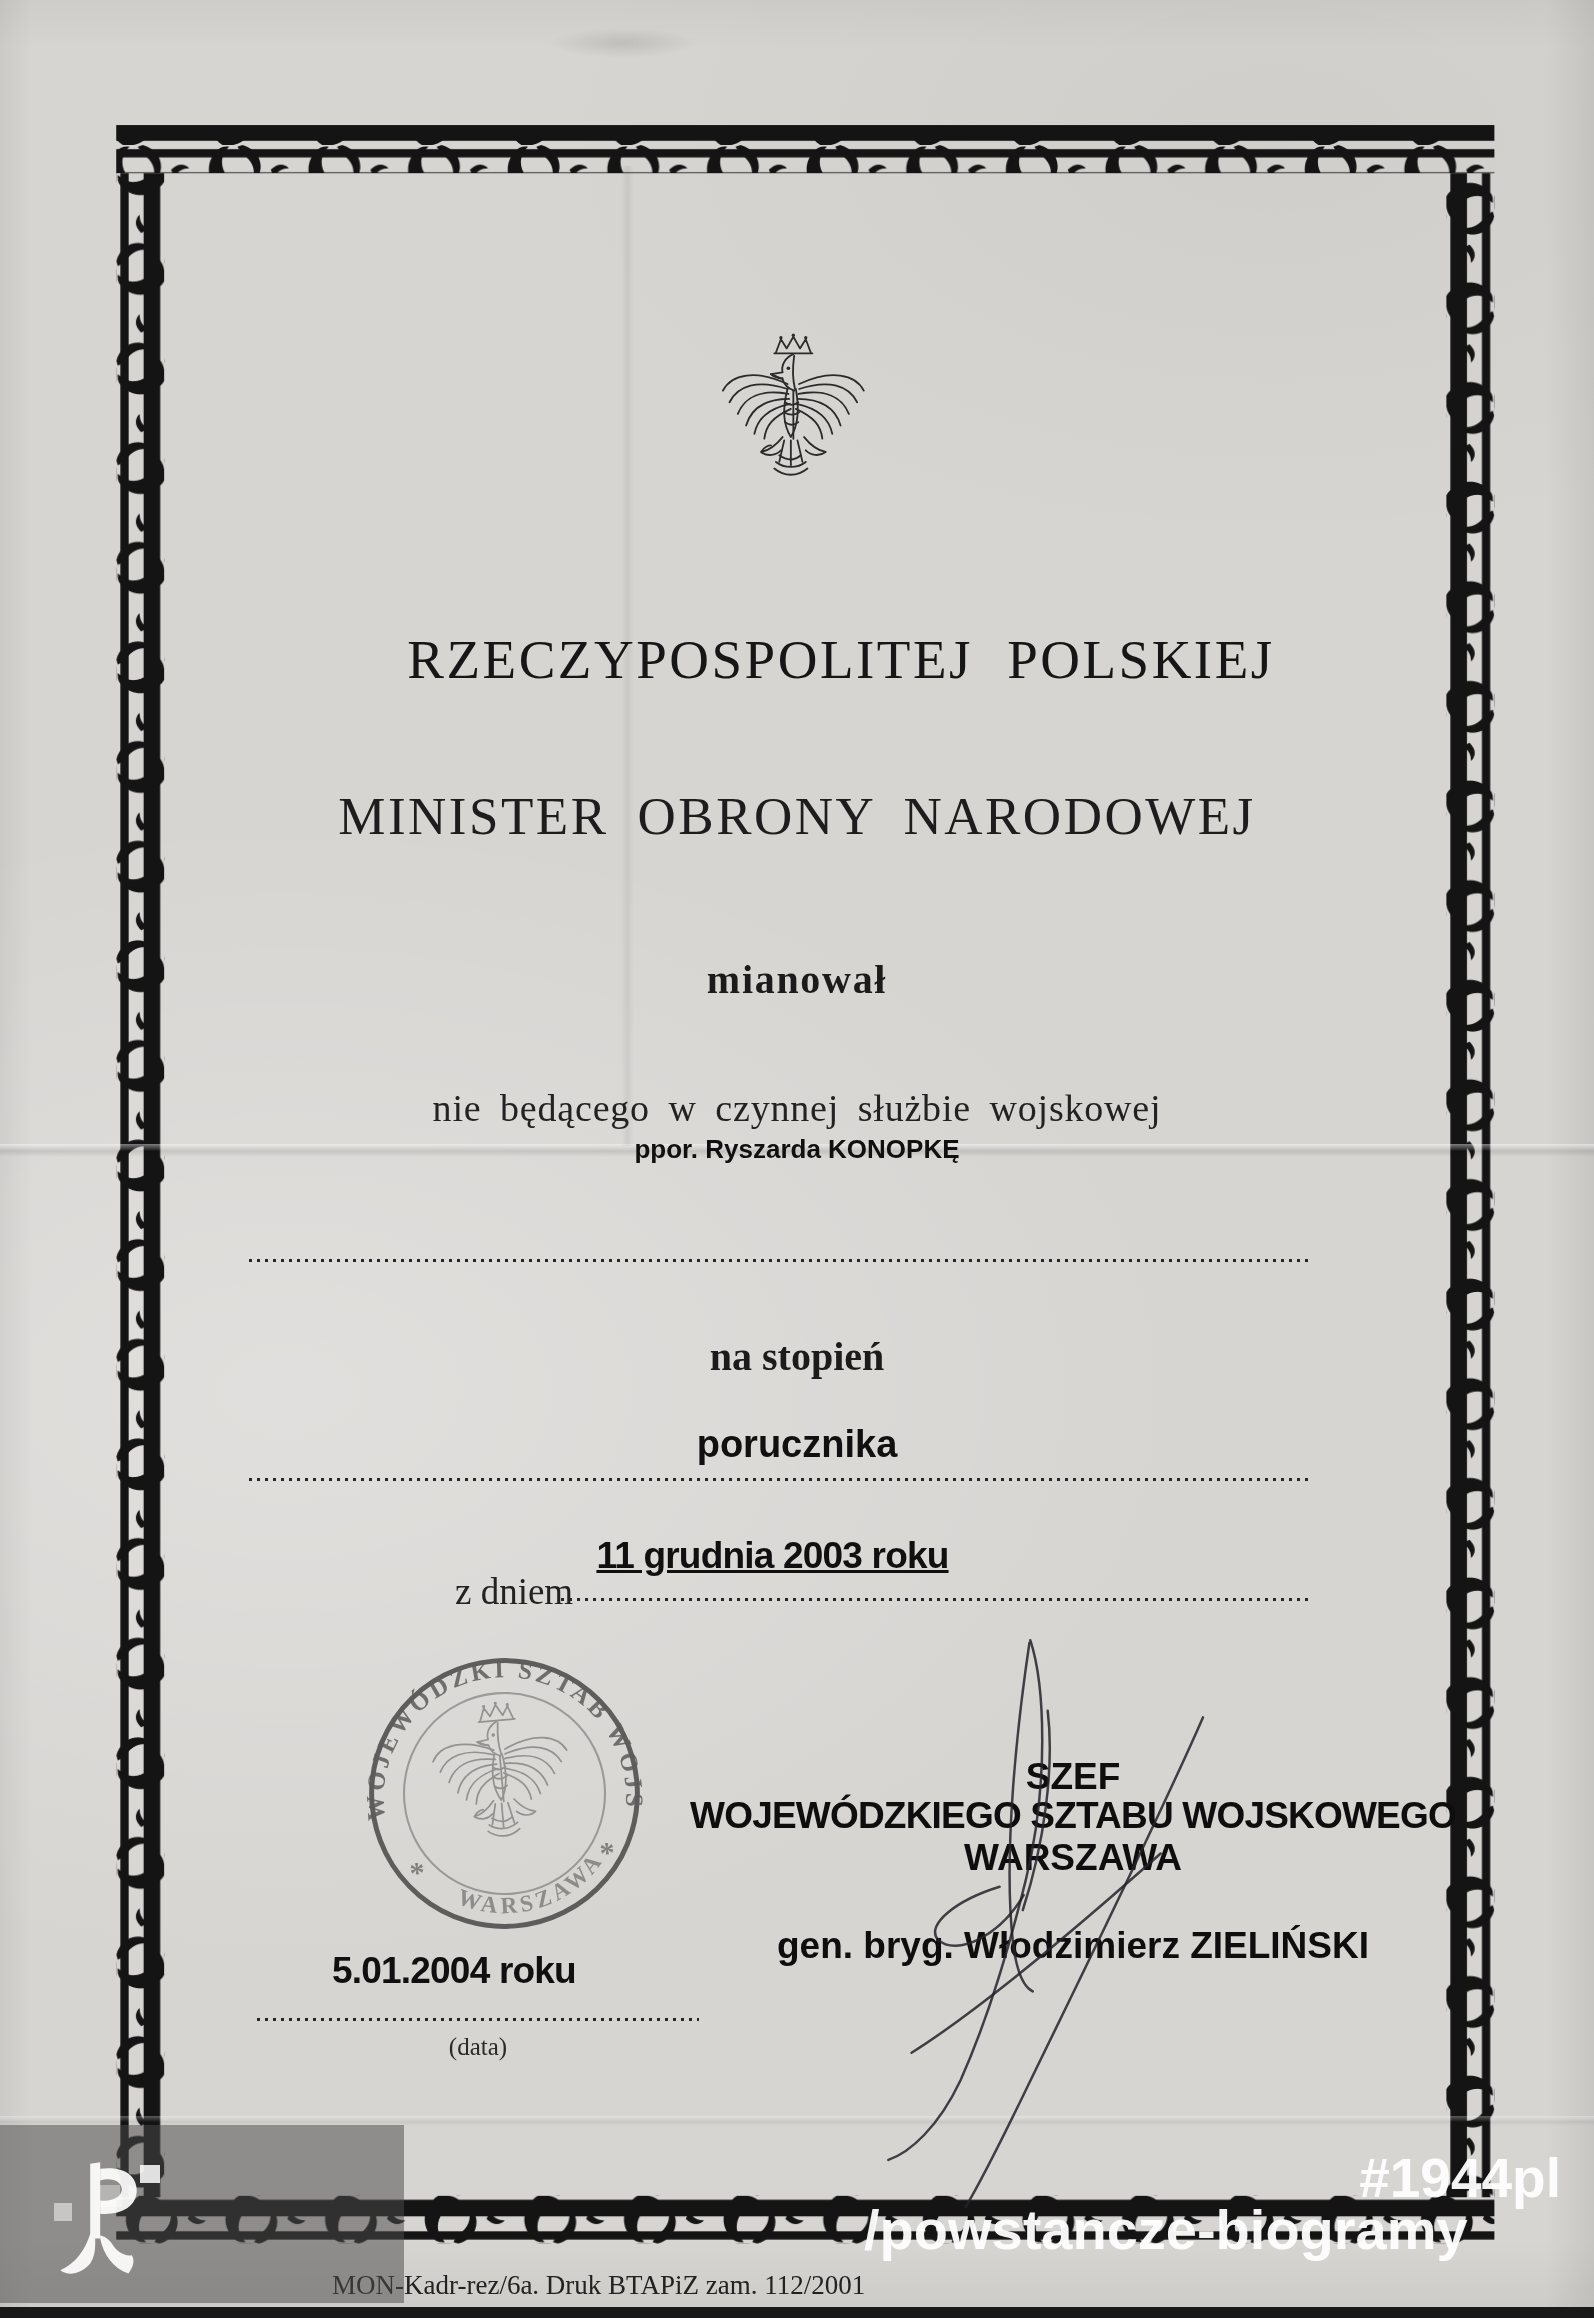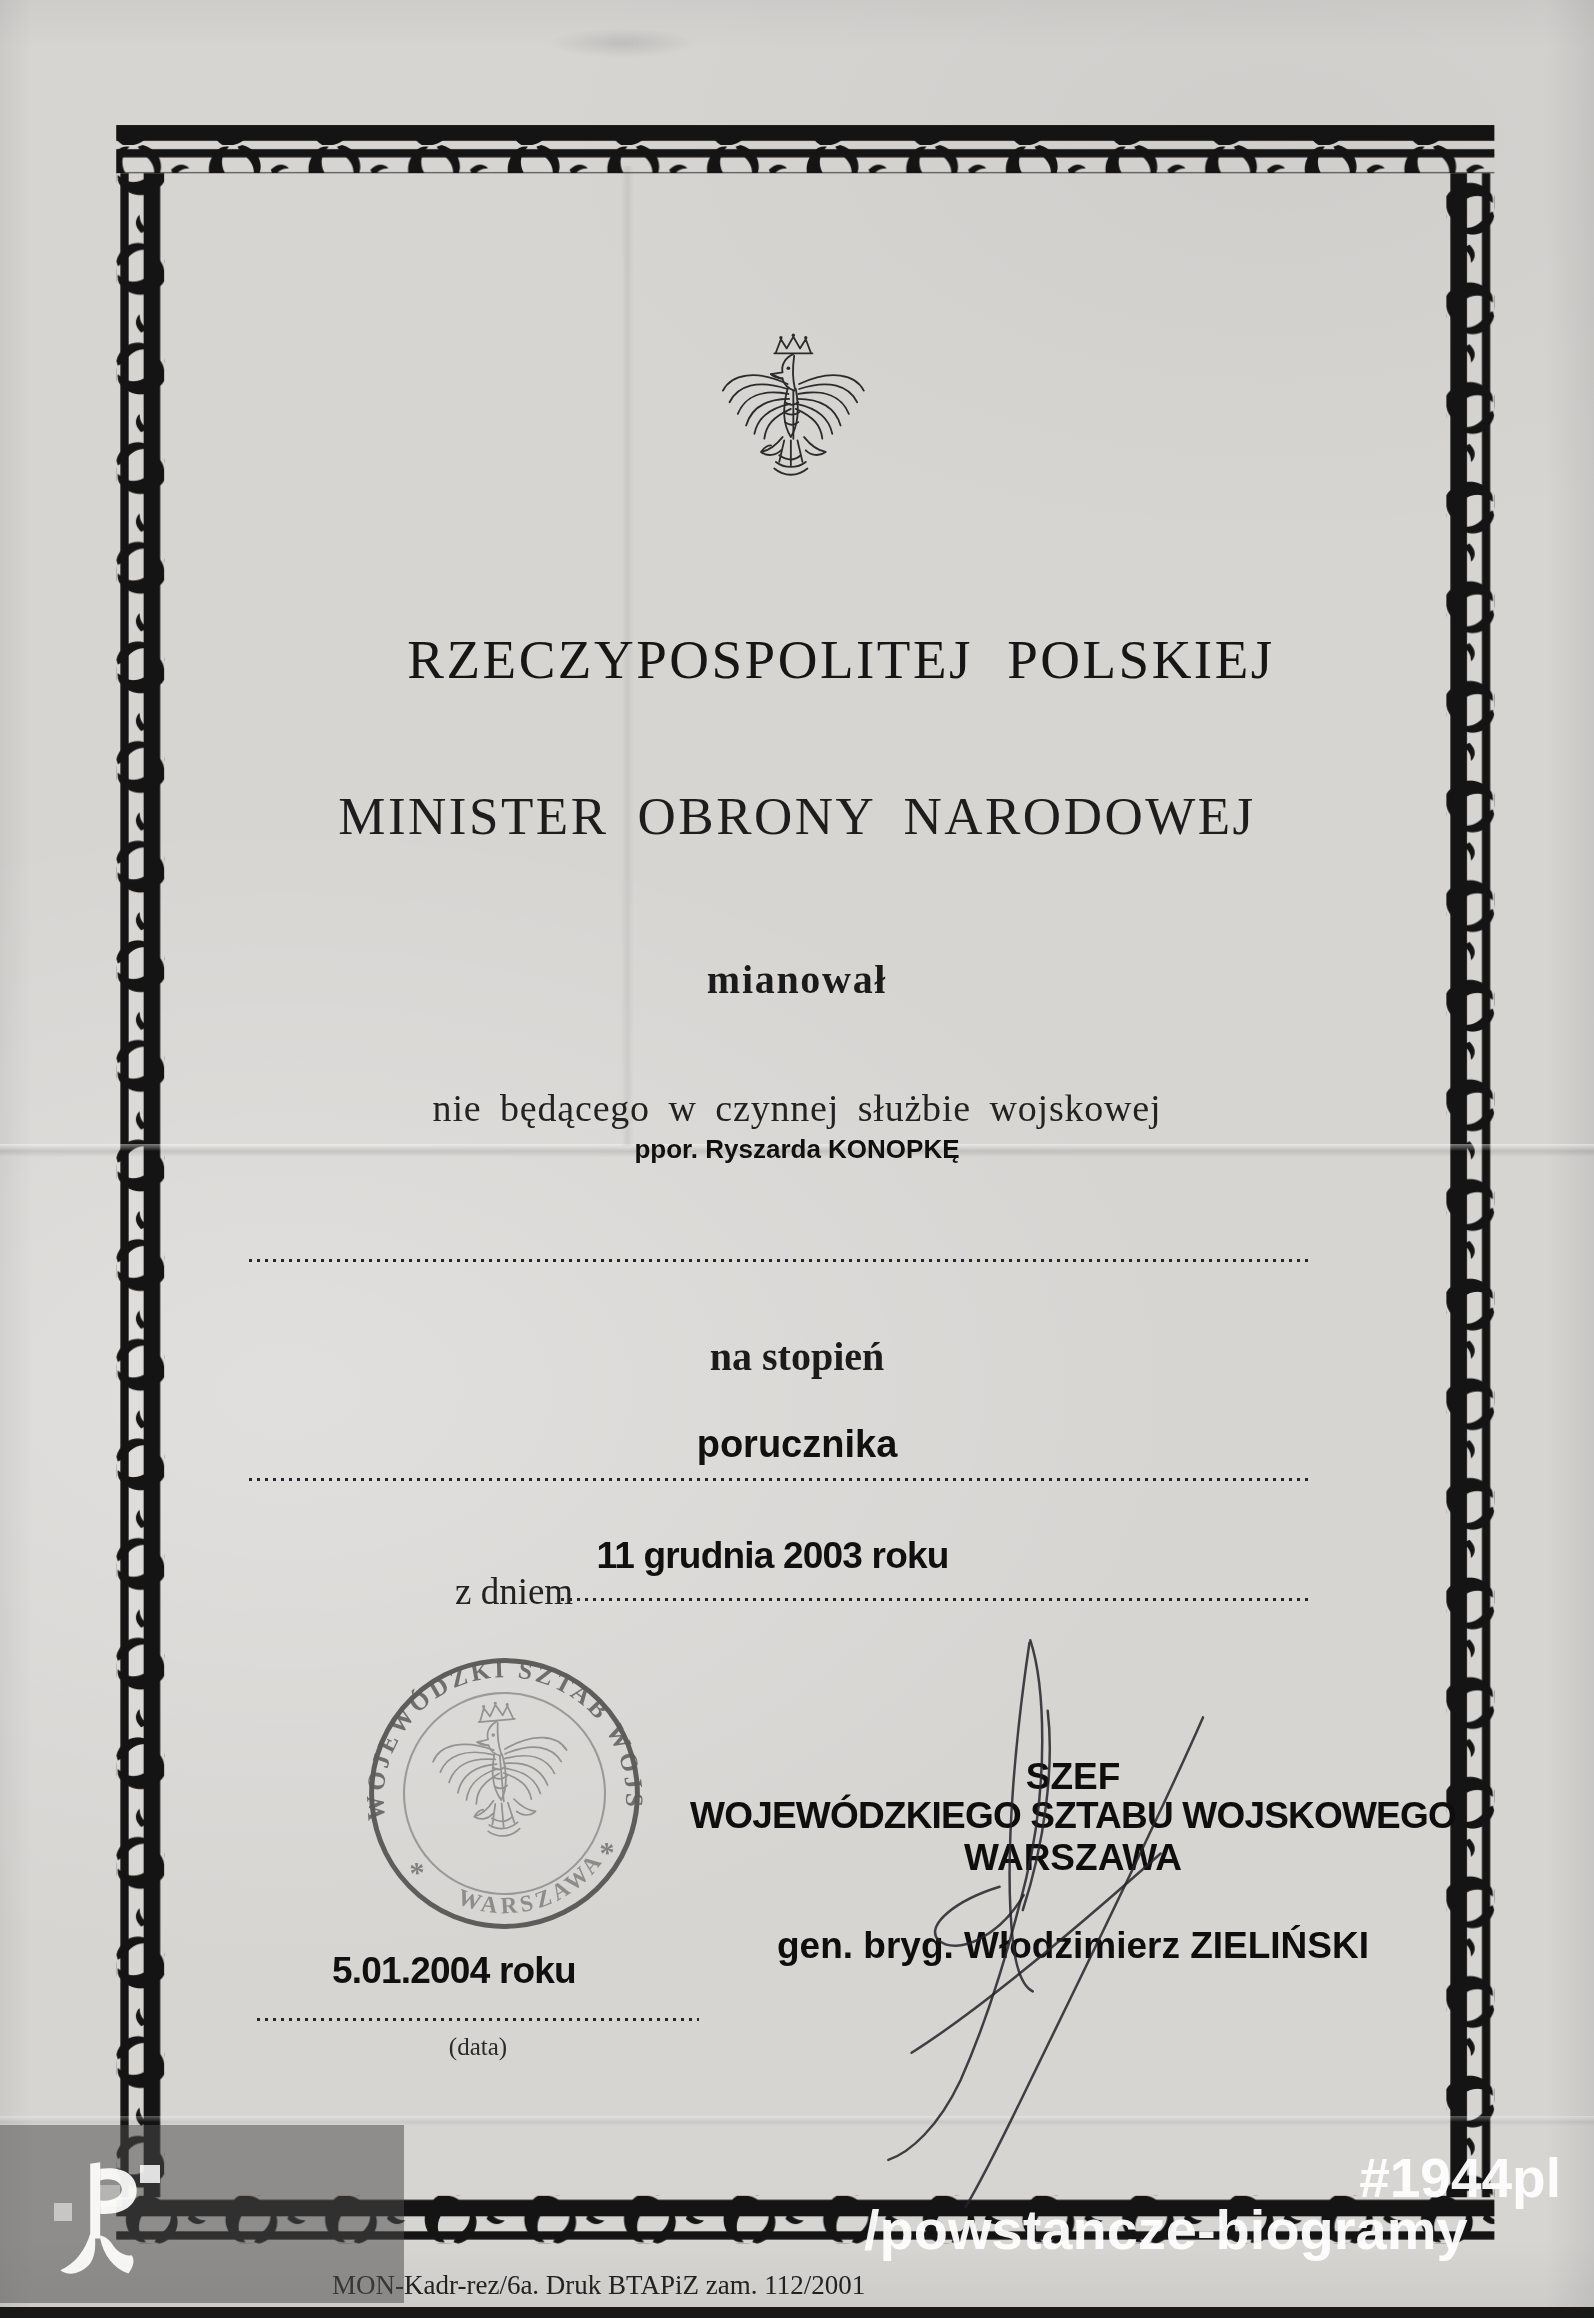--- a/index.html
+++ b/index.html
@@ -20,21 +20,21 @@
   .t-serif{font-family:"Liberation Serif", serif;}
   .t-sans{font-family:"Liberation Sans", sans-serif;}
   .title1{top:555px;font-size:65px;letter-spacing:13.3px;word-spacing:25px;color:#161616;}
   .title2{top:628px;font-size:55px;letter-spacing:2.5px;word-spacing:18px;color:#161616;padding-left:44px;}
   .minister{top:786px;font-size:53px;letter-spacing:2.5px;word-spacing:13.3px;color:#1d1d1d;}
   .mianowal{top:956px;font-size:40px;font-weight:bold;letter-spacing:1.7px;}
   .clause{top:1086px;font-size:38px;word-spacing:8.3px;letter-spacing:0.8px;color:#222;}
   .appointee{top:1134px;font-size:26px;font-weight:bold;color:#101010;}
   .nastopien{top:1333px;font-size:40px;font-weight:bold;}
   .porucznika{top:1423px;font-size:38px;font-weight:bold;color:#101010;}
-  .effdate{top:1535px;left:565px;width:415px;text-align:center;font-size:37px;font-weight:bold;letter-spacing:-0.8px;color:#101010;}
+  .effdate{top:1535px;left:565px;width:415px;text-align:center;font-size:37px;font-weight:bold;letter-spacing:-0.8px;color:#101010;text-decoration:underline;}
   .zdniem{top:1570px;left:455px;font-size:37px;color:#222;}
   .signerline{left:689px;width:768px;text-align:center;font-weight:bold;color:#0e0e0e;}
   .sl1{top:1756px;font-size:37px;}
   .sl2{top:1795px;font-size:37px;letter-spacing:-0.8px;}
   .sl3{top:1837px;font-size:37px;}
   .sl4{top:1925px;font-size:37px;}
   .issuedate{top:1950px;left:332px;width:257px;font-size:37px;font-weight:bold;letter-spacing:-0.8px;color:#101010;}
   .datacaption{top:2033px;left:374px;width:208px;text-align:center;font-size:25px;color:#2a2a2a;}
   .printline{top:2270px;left:332px;width:955px;text-align:left;font-size:27px;color:#222;}
   

